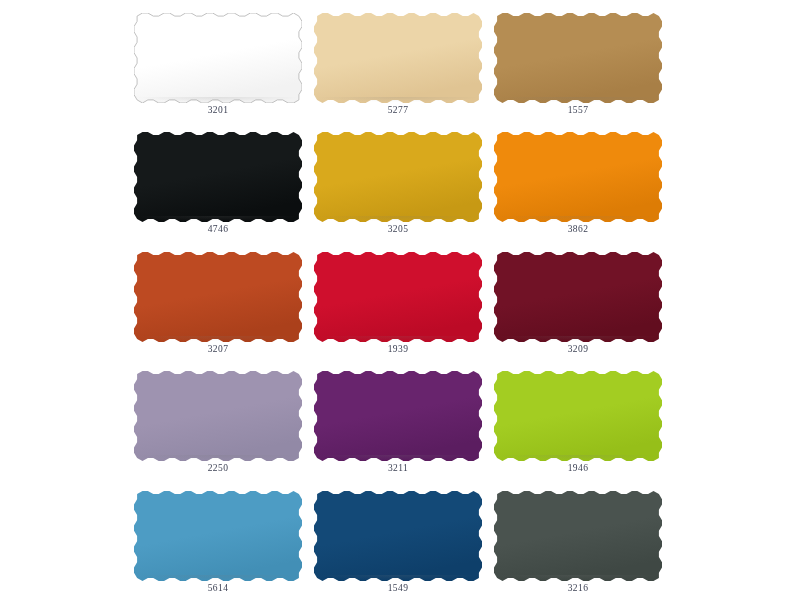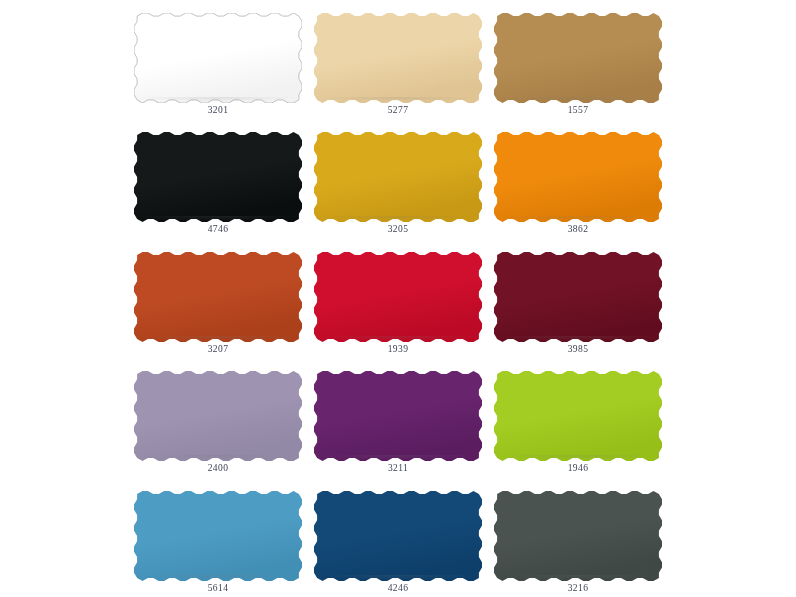--- a/index.html
+++ b/index.html
@@ -217,36 +217,36 @@
             <defs>
               <linearGradient id="g8" x1="0" y1="0" x2="0.35" y2="1">
                 <stop offset="0%" stop-color="#711226" stop-opacity="1"></stop>
                 <stop offset="55%" stop-color="#711226" stop-opacity="1"></stop>
                 <stop offset="100%" stop-color="#620d1f" stop-opacity="1"></stop>
               </linearGradient>
             </defs>
             <path d="M 3.10 3.10 L 8.49 0.00 L 13.89 0.00 L 19.28 3.10 L 24.67 3.10 L 30.07 0.00 L 35.46 0.00 L 40.85 3.10 L 46.25 3.10 L 51.64 0.00 L 57.03 0.00 L 62.43 3.10 L 67.82 3.10 L 73.21 0.00 L 78.61 0.00 L 84.00 3.10 L 89.39 3.10 L 94.79 0.00 L 100.18 0.00 L 105.57 3.10 L 110.97 3.10 L 116.36 0.00 L 121.75 0.00 L 127.15 3.10 L 132.54 3.10 L 137.93 0.00 L 143.33 0.00 L 148.72 3.10 L 154.11 3.10 L 159.51 0.00 L 164.90 3.10 L 168.00 8.34 L 168.00 13.58 L 164.90 18.81 L 164.90 24.05 L 168.00 29.29 L 168.00 34.53 L 164.90 39.76 L 164.90 45.00 L 168.00 50.24 L 168.00 55.48 L 164.90 60.71 L 164.90 65.95 L 168.00 71.19 L 168.00 76.43 L 164.90 81.66 L 164.90 86.90 L 159.51 90.00 L 154.11 90.00 L 148.72 86.90 L 143.33 86.90 L 137.93 90.00 L 132.54 90.00 L 127.15 86.90 L 121.75 86.90 L 116.36 90.00 L 110.97 90.00 L 105.57 86.90 L 100.18 86.90 L 94.79 90.00 L 89.39 90.00 L 84.00 86.90 L 78.61 86.90 L 73.21 90.00 L 67.82 90.00 L 62.43 86.90 L 57.03 86.90 L 51.64 90.00 L 46.25 90.00 L 40.85 86.90 L 35.46 86.90 L 30.07 90.00 L 24.67 90.00 L 19.28 86.90 L 13.89 86.90 L 8.49 90.00 L 3.10 86.90 L 0.00 81.66 L 0.00 76.43 L 3.10 71.19 L 3.10 65.95 L 0.00 60.71 L 0.00 55.48 L 3.10 50.24 L 3.10 45.00 L 0.00 39.76 L 0.00 34.52 L 3.10 29.29 L 3.10 24.05 L 0.00 18.81 L 0.00 13.57 L 3.10 8.34 Z" fill="url(#g8)"></path>
           </svg>
         </div>
-        <div class="chip-label">3985</div>
+        <div class="chip-label">3209</div>
       </div>
       <div class="swatch-cell">
         <div class="chip-wrap">
           <svg class="chip-svg" viewBox="0 0 168 90">
             <defs>
               <linearGradient id="g9" x1="0" y1="0" x2="0.35" y2="1">
                 <stop offset="0%" stop-color="#9e93b0" stop-opacity="1"></stop>
                 <stop offset="55%" stop-color="#9e93b0" stop-opacity="1"></stop>
                 <stop offset="100%" stop-color="#9289a6" stop-opacity="1"></stop>
               </linearGradient>
             </defs>
             <path d="M 3.10 3.10 L 8.49 0.00 L 13.89 0.00 L 19.28 3.10 L 24.67 3.10 L 30.07 0.00 L 35.46 0.00 L 40.85 3.10 L 46.25 3.10 L 51.64 0.00 L 57.03 0.00 L 62.43 3.10 L 67.82 3.10 L 73.21 0.00 L 78.61 0.00 L 84.00 3.10 L 89.39 3.10 L 94.79 0.00 L 100.18 0.00 L 105.57 3.10 L 110.97 3.10 L 116.36 0.00 L 121.75 0.00 L 127.15 3.10 L 132.54 3.10 L 137.93 0.00 L 143.33 0.00 L 148.72 3.10 L 154.11 3.10 L 159.51 0.00 L 164.90 3.10 L 168.00 8.34 L 168.00 13.58 L 164.90 18.81 L 164.90 24.05 L 168.00 29.29 L 168.00 34.53 L 164.90 39.76 L 164.90 45.00 L 168.00 50.24 L 168.00 55.48 L 164.90 60.71 L 164.90 65.95 L 168.00 71.19 L 168.00 76.43 L 164.90 81.66 L 164.90 86.90 L 159.51 90.00 L 154.11 90.00 L 148.72 86.90 L 143.33 86.90 L 137.93 90.00 L 132.54 90.00 L 127.15 86.90 L 121.75 86.90 L 116.36 90.00 L 110.97 90.00 L 105.57 86.90 L 100.18 86.90 L 94.79 90.00 L 89.39 90.00 L 84.00 86.90 L 78.61 86.90 L 73.21 90.00 L 67.82 90.00 L 62.43 86.90 L 57.03 86.90 L 51.64 90.00 L 46.25 90.00 L 40.85 86.90 L 35.46 86.90 L 30.07 90.00 L 24.67 90.00 L 19.28 86.90 L 13.89 86.90 L 8.49 90.00 L 3.10 86.90 L 0.00 81.66 L 0.00 76.43 L 3.10 71.19 L 3.10 65.95 L 0.00 60.71 L 0.00 55.48 L 3.10 50.24 L 3.10 45.00 L 0.00 39.76 L 0.00 34.52 L 3.10 29.29 L 3.10 24.05 L 0.00 18.81 L 0.00 13.57 L 3.10 8.34 Z" fill="url(#g9)"></path>
           </svg>
         </div>
-        <div class="chip-label">2400</div>
+        <div class="chip-label">2250</div>
       </div>
       <div class="swatch-cell">
         <div class="chip-wrap">
           <svg class="chip-svg" viewBox="0 0 168 90">
             <defs>
               <linearGradient id="g10" x1="0" y1="0" x2="0.35" y2="1">
                 <stop offset="0%" stop-color="#68246d" stop-opacity="1"></stop>
                 <stop offset="55%" stop-color="#68246d" stop-opacity="1"></stop>
                 <stop offset="100%" stop-color="#5b1d60" stop-opacity="1"></stop>
               </linearGradient>
@@ -292,21 +292,21 @@
             <defs>
               <linearGradient id="g13" x1="0" y1="0" x2="0.35" y2="1">
                 <stop offset="0%" stop-color="#134977" stop-opacity="1"></stop>
                 <stop offset="55%" stop-color="#134977" stop-opacity="1"></stop>
                 <stop offset="100%" stop-color="#0e3f6a" stop-opacity="1"></stop>
               </linearGradient>
             </defs>
             <path d="M 3.10 3.10 L 8.49 0.00 L 13.89 0.00 L 19.28 3.10 L 24.67 3.10 L 30.07 0.00 L 35.46 0.00 L 40.85 3.10 L 46.25 3.10 L 51.64 0.00 L 57.03 0.00 L 62.43 3.10 L 67.82 3.10 L 73.21 0.00 L 78.61 0.00 L 84.00 3.10 L 89.39 3.10 L 94.79 0.00 L 100.18 0.00 L 105.57 3.10 L 110.97 3.10 L 116.36 0.00 L 121.75 0.00 L 127.15 3.10 L 132.54 3.10 L 137.93 0.00 L 143.33 0.00 L 148.72 3.10 L 154.11 3.10 L 159.51 0.00 L 164.90 3.10 L 168.00 8.34 L 168.00 13.58 L 164.90 18.81 L 164.90 24.05 L 168.00 29.29 L 168.00 34.53 L 164.90 39.76 L 164.90 45.00 L 168.00 50.24 L 168.00 55.48 L 164.90 60.71 L 164.90 65.95 L 168.00 71.19 L 168.00 76.43 L 164.90 81.66 L 164.90 86.90 L 159.51 90.00 L 154.11 90.00 L 148.72 86.90 L 143.33 86.90 L 137.93 90.00 L 132.54 90.00 L 127.15 86.90 L 121.75 86.90 L 116.36 90.00 L 110.97 90.00 L 105.57 86.90 L 100.18 86.90 L 94.79 90.00 L 89.39 90.00 L 84.00 86.90 L 78.61 86.90 L 73.21 90.00 L 67.82 90.00 L 62.43 86.90 L 57.03 86.90 L 51.64 90.00 L 46.25 90.00 L 40.85 86.90 L 35.46 86.90 L 30.07 90.00 L 24.67 90.00 L 19.28 86.90 L 13.89 86.90 L 8.49 90.00 L 3.10 86.90 L 0.00 81.66 L 0.00 76.43 L 3.10 71.19 L 3.10 65.95 L 0.00 60.71 L 0.00 55.48 L 3.10 50.24 L 3.10 45.00 L 0.00 39.76 L 0.00 34.52 L 3.10 29.29 L 3.10 24.05 L 0.00 18.81 L 0.00 13.57 L 3.10 8.34 Z" fill="url(#g13)"></path>
           </svg>
         </div>
-        <div class="chip-label">4246</div>
+        <div class="chip-label">1549</div>
       </div>
       <div class="swatch-cell">
         <div class="chip-wrap">
           <svg class="chip-svg" viewBox="0 0 168 90">
             <defs>
               <linearGradient id="g14" x1="0" y1="0" x2="0.35" y2="1">
                 <stop offset="0%" stop-color="#4a534f" stop-opacity="1"></stop>
                 <stop offset="55%" stop-color="#4a534f" stop-opacity="1"></stop>
                 <stop offset="100%" stop-color="#3f4844" stop-opacity="1"></stop>
               </linearGradient>

